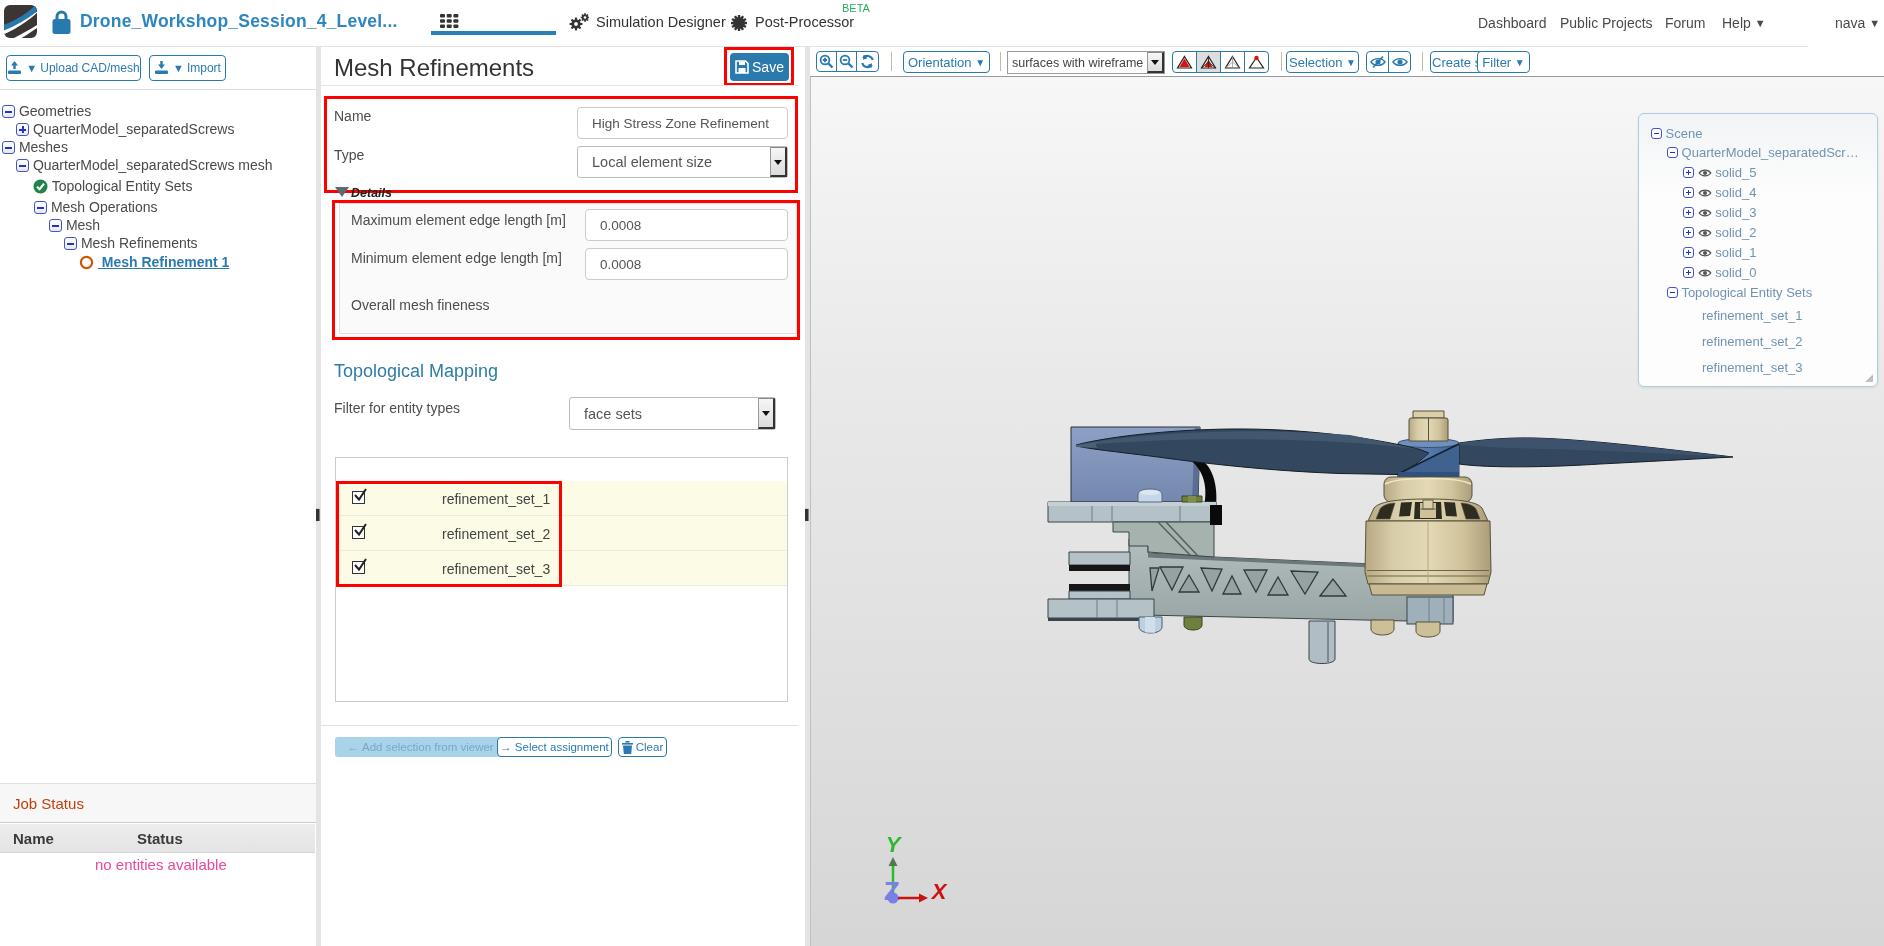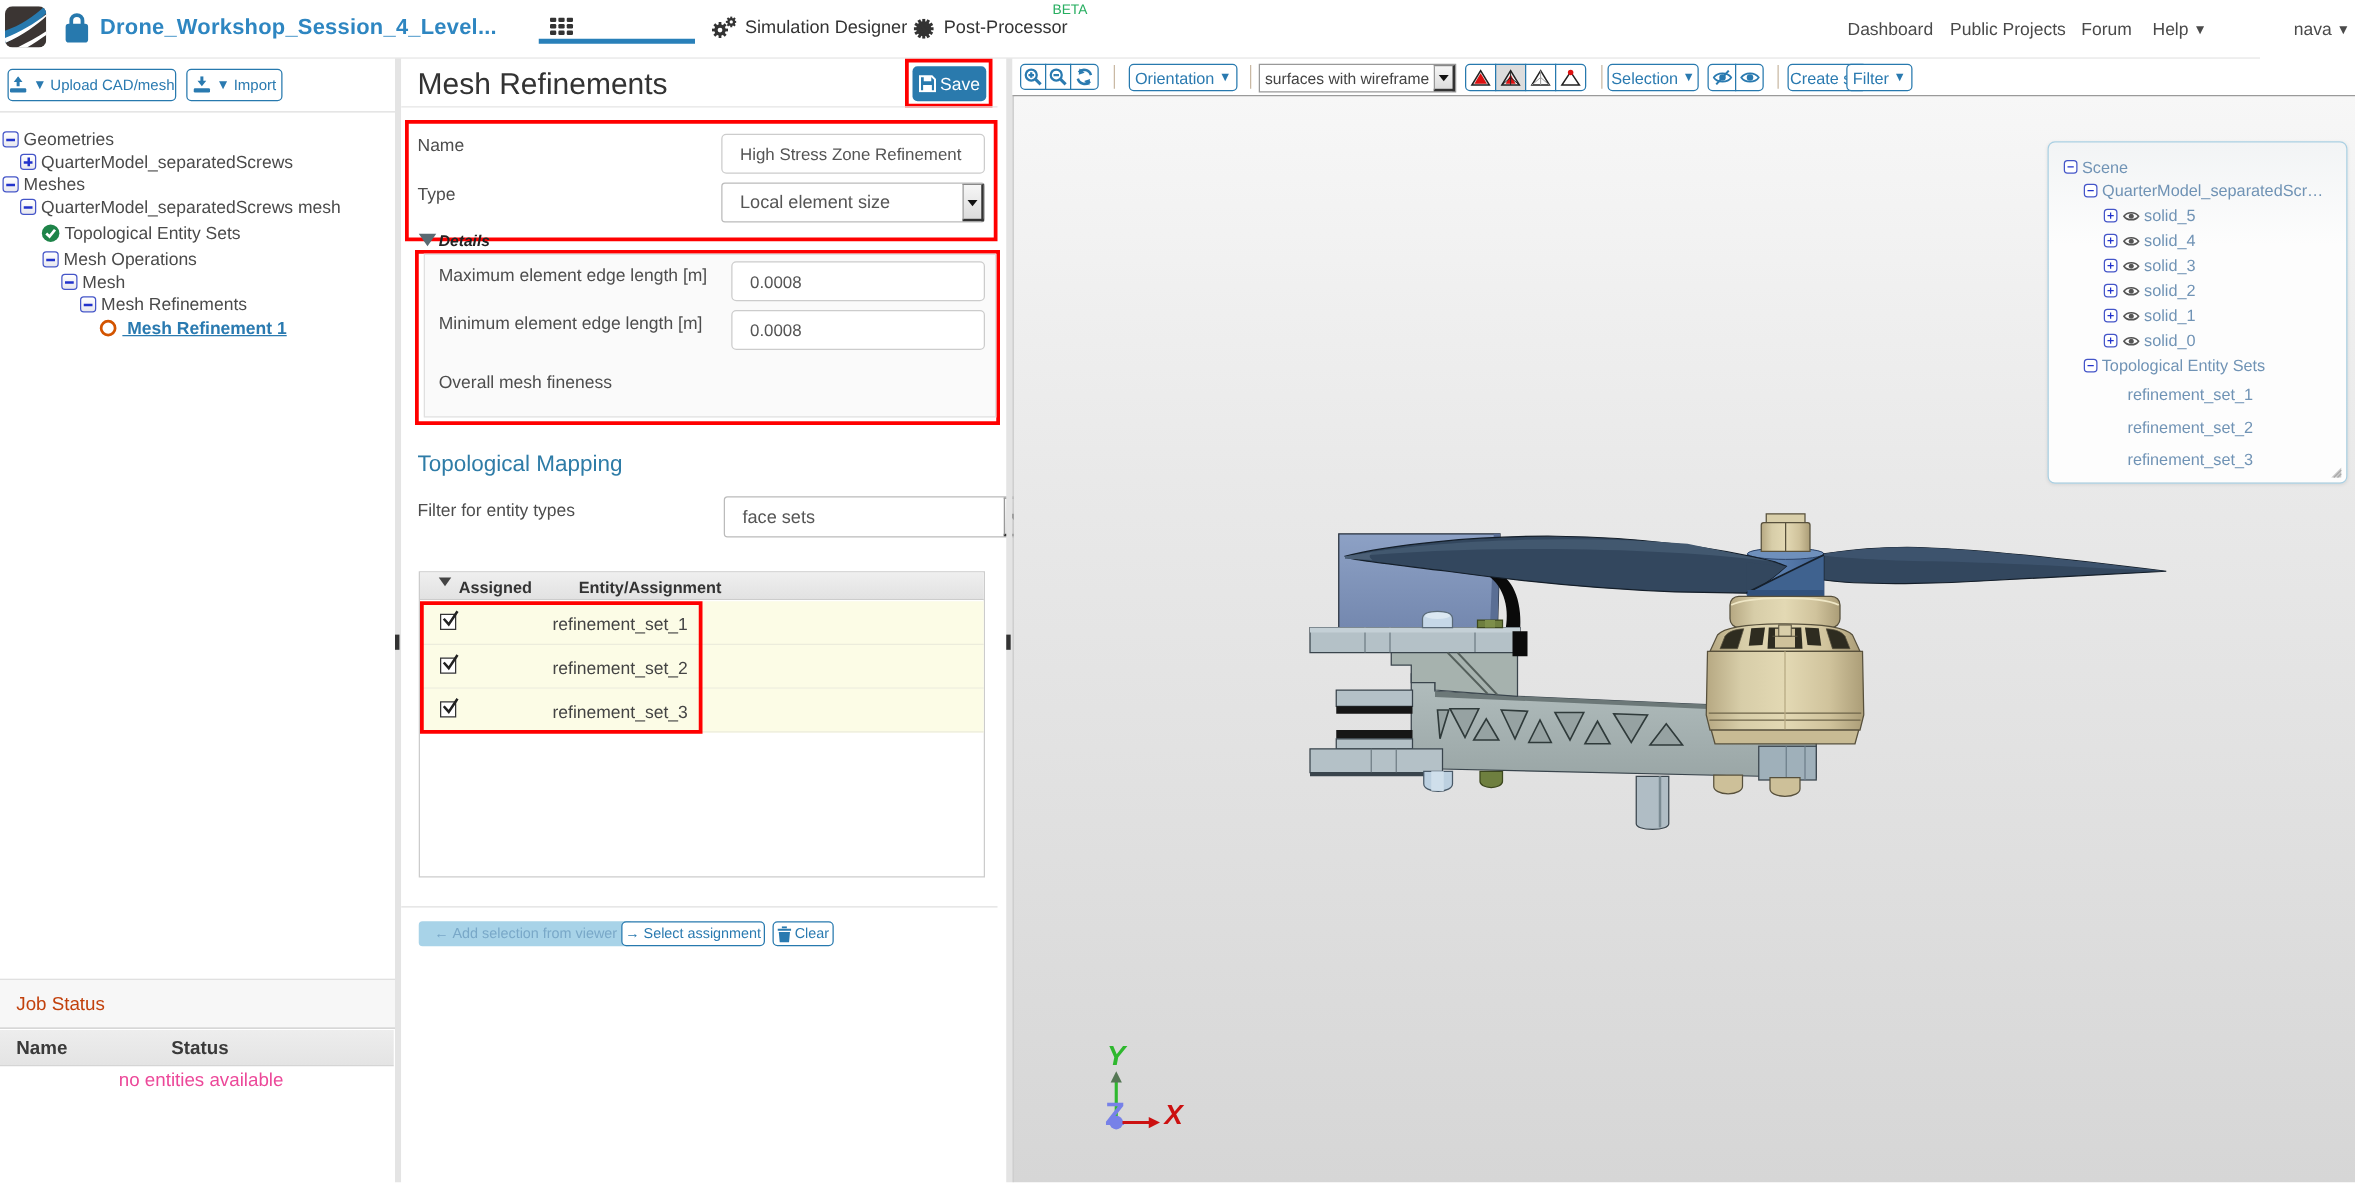--- a/index.html
+++ b/index.html
@@ -222,28 +222,23 @@
   <div class="redbox" style="left:11px;top:153px;width:468px;height:140px"></div>
   <div class="abs" style="left:18px;top:156px;width:458px;height:131px;background:#fafafa;border:1px solid #e0e0e0"></div>
   <div class="lbl" style="left:30px;top:165px">Maximum element edge length [m]</div>
   <input class="txt" style="left: 264px; top: 162px; width: 203px; height: 32px;" value="0.0008">
   <div class="lbl" style="left:30px;top:203px">Minimum element edge length [m]</div>
   <input class="txt" style="left: 264px; top: 201px; width: 203px; height: 32px;" value="0.0008">
   <div class="lbl" style="left:30px;top:250px">Overall mesh fineness</div>
 
   <div class="abs" style="left:13px;top:314px;font-size:18px;color:#2e7ca7">Topological Mapping</div>
   <div class="lbl" style="left:13px;top:353px">Filter for entity types</div>
-  <div class="sel" style="left:258px;top:350px;width:242px;height:33px">face sets<span class="arr"></span></div>
+  <div class="sel" style="left:248px;top:350px;width:207px;height:33px">face sets<span class="arr"></span></div>
 
   <div class="abs" style="left:14px;top:410px;width:453px;height:245px;border:1px solid #ccc;background:#fff">
-    <div class="abs" style="left:0;top:0;width:451px;height:22px;background:linear-gradient(#efefef,#e2e2e2);border-bottom:1px solid #ccc">
-      <span class="abs" style="left:15px;top:4px;width:0;height:0;border:5px solid transparent;border-top:7px solid #444"></span>
-      <span class="abs" style="left:31px;top:4px;font-size:13px;font-weight:bold;color:#333">Assigned</span>
-      <span class="abs" style="left:127px;top:4px;font-size:13px;font-weight:bold;color:#333">Entity/Assignment</span>
-    </div>
     <div class="abs" style="left:0;top:23px;width:451px;height:35px;background:#fcfce6;border-bottom:1px solid #ececdc">
       <span class="abs" style="left:16px;top:10px;width:13px;height:13px;border:1.5px solid #333;background:#fff"></span>
       <svg class="abs" style="left:15px;top:5px" width="18" height="18" viewBox="0 0 18 18">
             <path d="M4 9 L8 13.5 L15 3" stroke="#222" stroke-width="2" fill="none"></path>
           </svg>
       <span class="abs" style="left:106px;top:10px;font-size:14px;color:#444">refinement_set_1</span>
     </div>
     <div class="abs" style="left:0;top:58px;width:451px;height:35px;background:#fcfce6;border-bottom:1px solid #ececdc">
       <span class="abs" style="left:16px;top:10px;width:13px;height:13px;border:1.5px solid #333;background:#fff"></span>
       <svg class="abs" style="left:15px;top:5px" width="18" height="18" viewBox="0 0 18 18">

